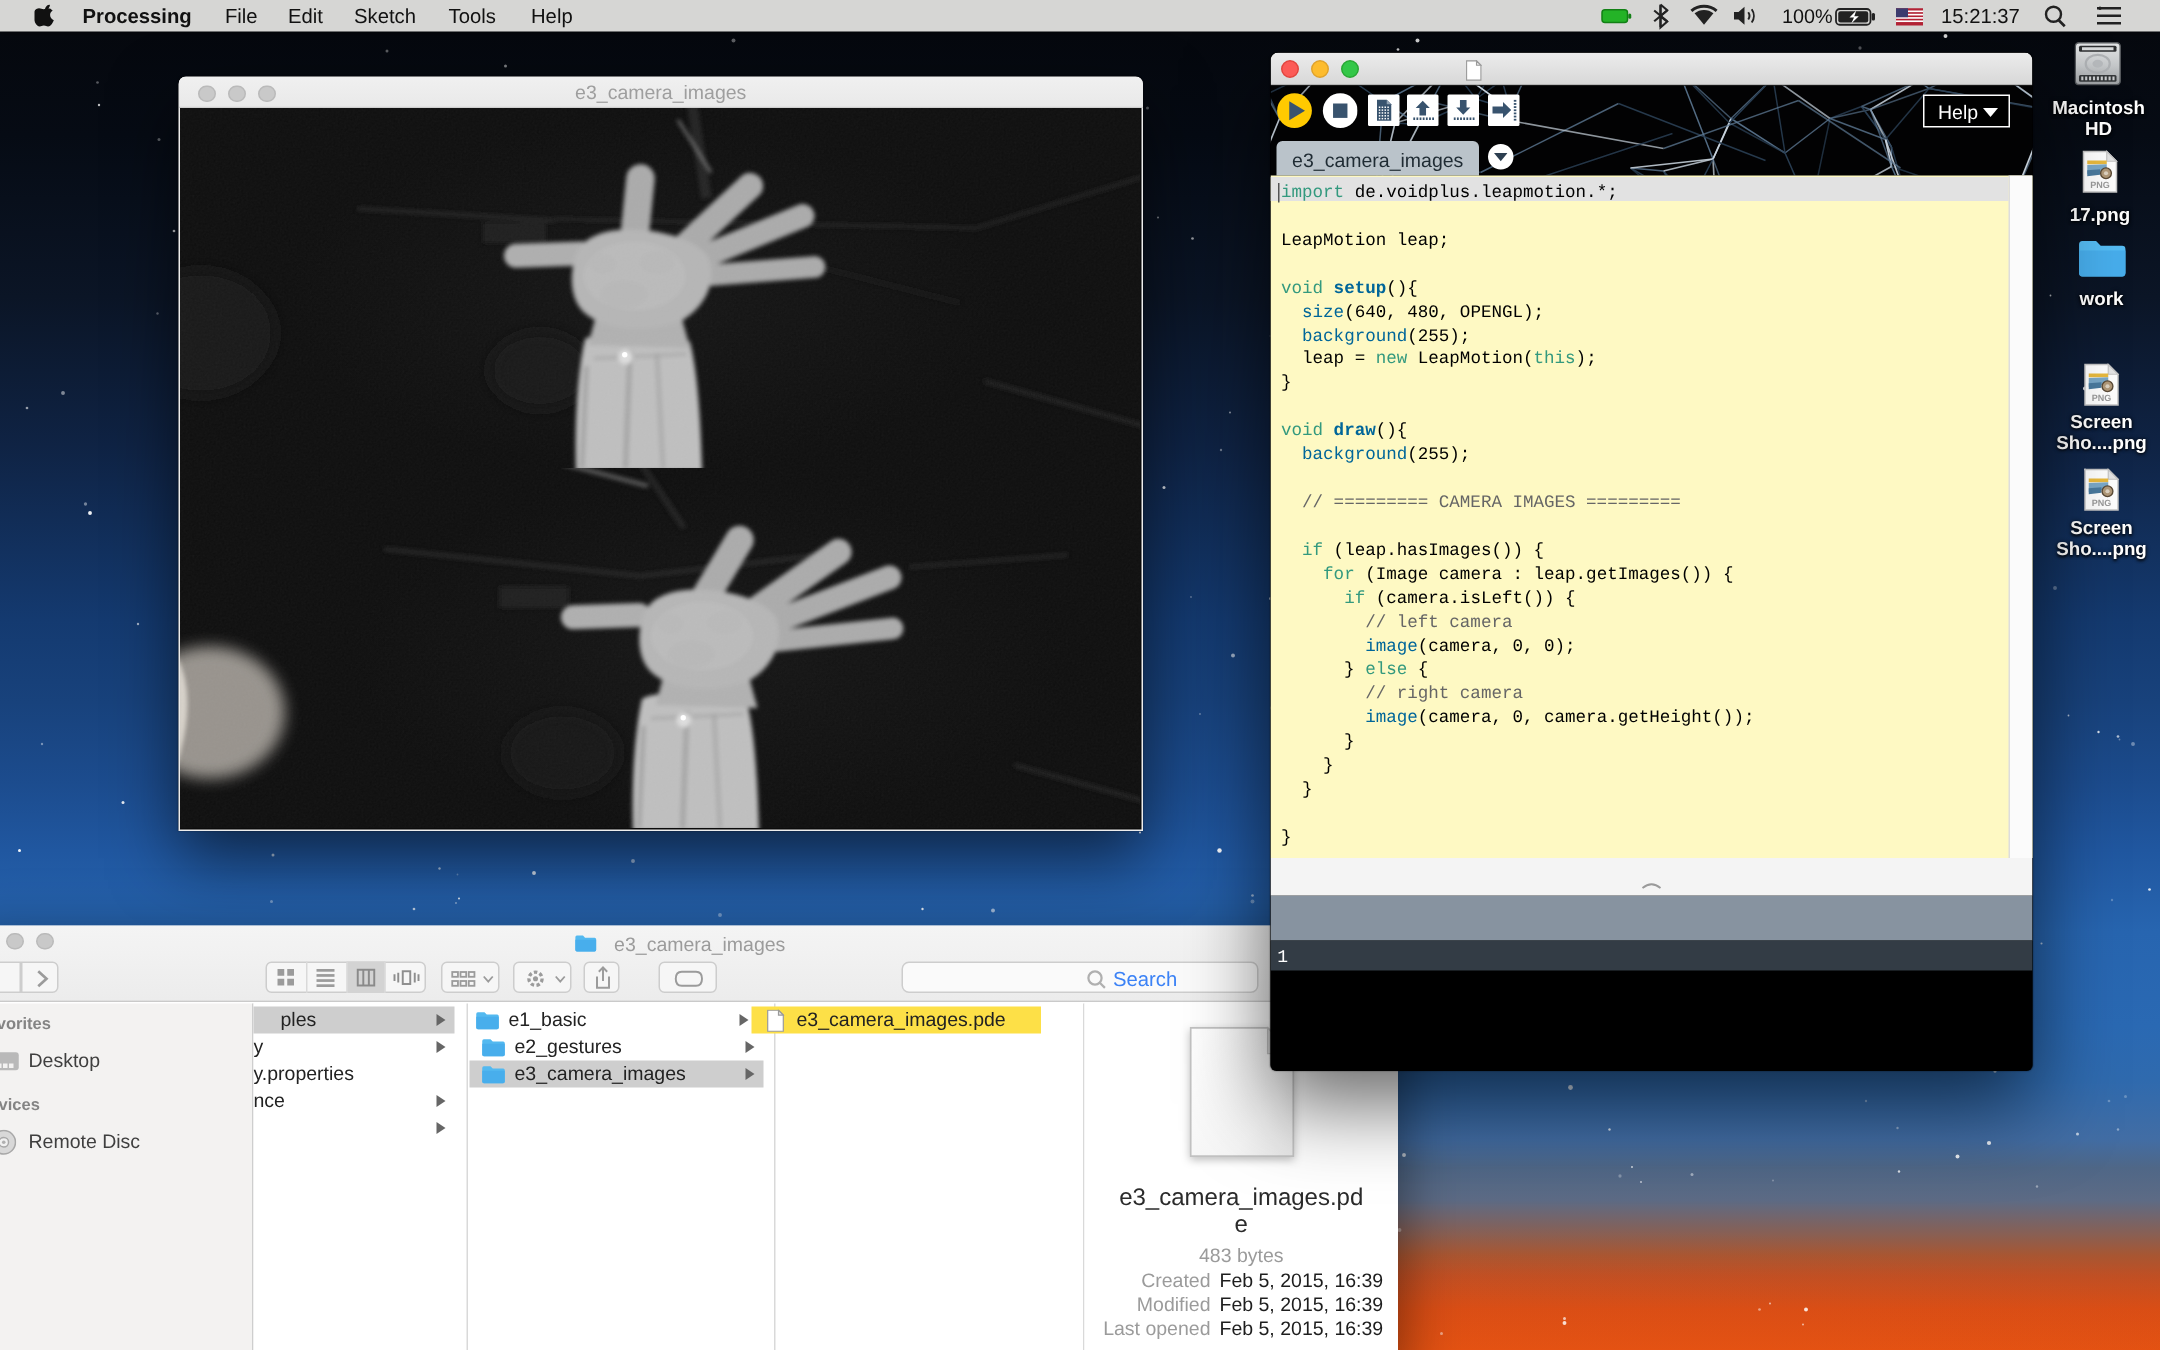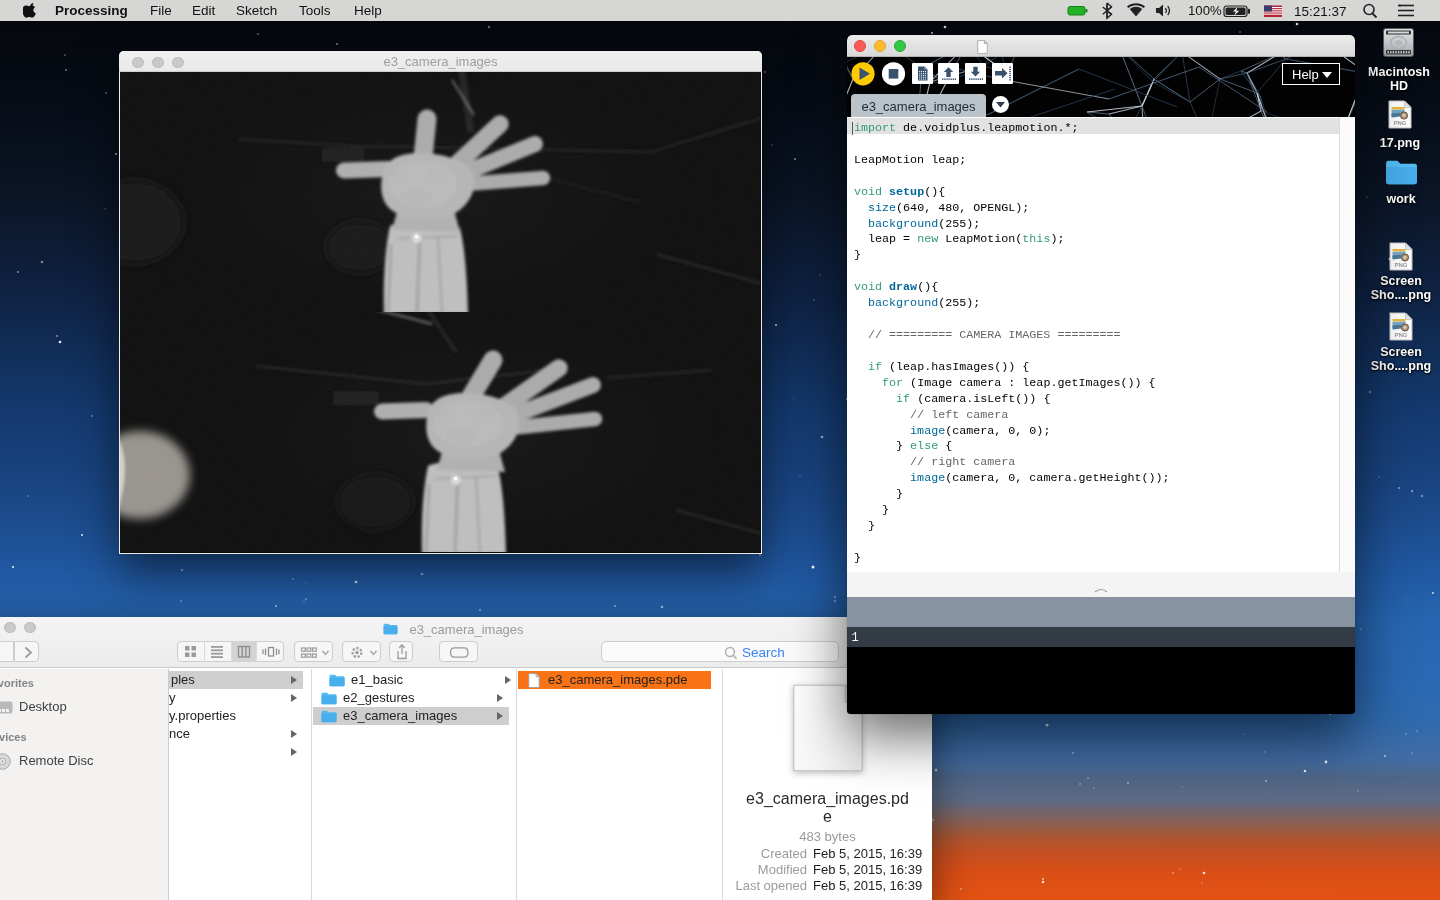--- a/index.html
+++ b/index.html
@@ -51,21 +51,21 @@
  position:relative;border-radius:5px 5px 0 0}
 .ptitle .t{position:absolute;left:0;width:100%;top:3.5px;text-align:center;font-size:13px;color:#3c3c3c}
 .tl{position:absolute;top:5px;width:12px;height:12px;border-radius:50%}
 .toolbar{position:relative;height:60px;background:#020203;overflow:hidden}
 .tbtn{position:absolute;width:21px;height:21px;background:#fff;border-radius:1px}
 .pjava{position:absolute;right:15px;top:6px;width:58px;height:22px;border:1.5px solid #fff;
  color:#fff;font-size:13px;background:#000}
 .ptab{position:absolute;left:4px;top:37px;width:135px;height:25px;background:#bac3ca;
  border-radius:4px 4px 0 0;font-size:13px;color:#1f2b33;line-height:26px;text-align:center}
 .pcirc{position:absolute;left:145px;top:39px;width:17px;height:17px;border-radius:50%;background:#fff}
-.editor{position:relative;width:580px;height:455px;background:#ffffff}
+.editor{position:relative;width:580px;height:455px;background:#fef9c3}
 .edtext{position:absolute;left:7px;top:4px;font-family:"Liberation Mono",monospace;
  font-size:11.7px;line-height:15.92px;white-space:pre}
 .kw{color:#33997e}.fn{color:#006699}.fnb{color:#006699;font-weight:bold}.cm{color:#666}
 .hscroll{width:508px;height:25px;background:#f4f4f4;position:relative}
 .split{width:508px;height:30px;background:#8793a0}
 .console{width:508px;height:67px;background:#0a0a0a;position:relative;
  font-family:"Liberation Mono",monospace;font-size:11.7px;color:#a3a3a3}
 .statusbar{width:508px;height:20px;background:#333c45;color:#fff;position:relative;
  font-family:"Liberation Mono",monospace;font-size:12px}
 
@@ -716,42 +716,42 @@
       </svg>
       <div class="fside-h" style="left:14px;top:62px">Devices</div>
       <div class="fside-i" style="left:48px;top:84px">Remote Disc</div>
       <svg style="position:absolute;left:23px;top:84px" width="17" height="17" viewBox="0 0 17 17">
         <circle cx="8.5" cy="8.5" r="7.8" fill="#d8d8d8" stroke="#a8a8a8"></circle>
         <circle cx="8.5" cy="8.5" r="3.2" fill="#f0f0f0" stroke="#a8a8a8"></circle>
         <circle cx="8.5" cy="8.5" r="1.2" fill="#b0b0b0"></circle>
       </svg>
     </div>
     <div class="fcols">
-      <div class="frow" style="left:0;top:2px;width:134px;background:#cecece"><span style="margin-left:2px">ples</span><span class="arr"></span></div>
+      <div class="frow" style="left:0;top:2px;width:134px;background:#cecece"><span style="margin-left:18px">ples</span><span class="arr"></span></div>
       <div class="frow" style="left:0;top:20px;width:134px">y<span class="arr"></span></div>
       <div class="frow" style="left:0;top:38px;width:134px">y.properties</div>
       <div class="frow" style="left:0;top:56px;width:134px">nce<span class="arr"></span></div>
       <div class="frow" style="left:0;top:74px;width:134px">
         <span class="arr"></span>
       </div>
       <div class="fcol-div" style="left:142px"></div>
-      <div class="frow" style="left:152px;top:2px;width:196px"><svg style="position:absolute;left:8px;top:2.5px;" width="16" height="13" viewBox="0 0 16 13">
+      <div class="frow" style="left:140px;top:2px;width:196px"><svg style="position:absolute;left:8px;top:2.5px;" width="16" height="13" viewBox="0 0 16 13">
           <path d="M.5 2 Q.5 .8 1.6 .8 L6 .8 L7.5 2.3 L14.4 2.3 Q15.5 2.3 15.5 3.4 L15.5 11 Q15.5 12.2 14.4 12.2 L1.6 12.2 Q.5 12.2 .5 11 Z" fill="#53b9f0"></path>
           <path d="M.5 3.8 L15.5 3.8 L15.5 11 Q15.5 12.2 14.4 12.2 L1.6 12.2 Q.5 12.2 .5 11 Z" fill="#48aeec"></path>
         </svg><span style="margin-left:30px">e1_basic</span><span class="arr"></span></div>
       <div class="frow" style="left:144px;top:20px;width:196px"><svg style="position:absolute;left:8px;top:2.5px;" width="16" height="13" viewBox="0 0 16 13">
           <path d="M.5 2 Q.5 .8 1.6 .8 L6 .8 L7.5 2.3 L14.4 2.3 Q15.5 2.3 15.5 3.4 L15.5 11 Q15.5 12.2 14.4 12.2 L1.6 12.2 Q.5 12.2 .5 11 Z" fill="#53b9f0"></path>
           <path d="M.5 3.8 L15.5 3.8 L15.5 11 Q15.5 12.2 14.4 12.2 L1.6 12.2 Q.5 12.2 .5 11 Z" fill="#48aeec"></path>
         </svg><span style="margin-left:30px">e2_gestures</span><span class="arr"></span></div>
       <div class="frow" style="left:144px;top:38px;width:196px;background:#cecece"><svg style="position:absolute;left:8px;top:2.5px;" width="16" height="13" viewBox="0 0 16 13">
           <path d="M.5 2 Q.5 .8 1.6 .8 L6 .8 L7.5 2.3 L14.4 2.3 Q15.5 2.3 15.5 3.4 L15.5 11 Q15.5 12.2 14.4 12.2 L1.6 12.2 Q.5 12.2 .5 11 Z" fill="#53b9f0"></path>
           <path d="M.5 3.8 L15.5 3.8 L15.5 11 Q15.5 12.2 14.4 12.2 L1.6 12.2 Q.5 12.2 .5 11 Z" fill="#48aeec"></path>
         </svg><span style="margin-left:30px">e3_camera_images</span><span class="arr"></span></div>
       <div class="fcol-div" style="left:347px"></div>
-      <div class="frow" style="left:349px;top:2px;width:193px;background:#f97316"><svg style="position:absolute;left:10px;top:2px" width="12" height="15" viewBox="0 0 12 15">
+      <div class="frow" style="left:332px;top:2px;width:193px;background:#fde047"><svg style="position:absolute;left:10px;top:2px" width="12" height="15" viewBox="0 0 12 15">
           <path d="M.8 .5 L8 .5 L11.2 3.7 L11.2 14.5 L.8 14.5 Z" fill="#fff" stroke="#9a9a9a" stroke-width=".8"></path>
           <path d="M8 .5 L8 3.7 L11.2 3.7 Z" fill="#e6e6e6" stroke="#9a9a9a" stroke-width=".8"></path>
         </svg><span style="margin-left:30px">e3_camera_images.pde</span></div>
       <div class="fcol-div" style="left:553px"></div>
       <div style="position:absolute;left:554px;top:0;width:209px;height:248px;background:#fff">
         <svg style="position:absolute;left:67px;top:14px;filter:drop-shadow(0 2px 3px rgba(0,0,0,.25))" width="76" height="92" viewBox="0 0 80 96">
           <defs>
             <linearGradient id="pgrad" x1="0" y1="0" x2="1" y2="1">
               <stop offset="0" stop-color="#ffffff"></stop>
               <stop offset=".7" stop-color="#f5f5f5"></stop>

